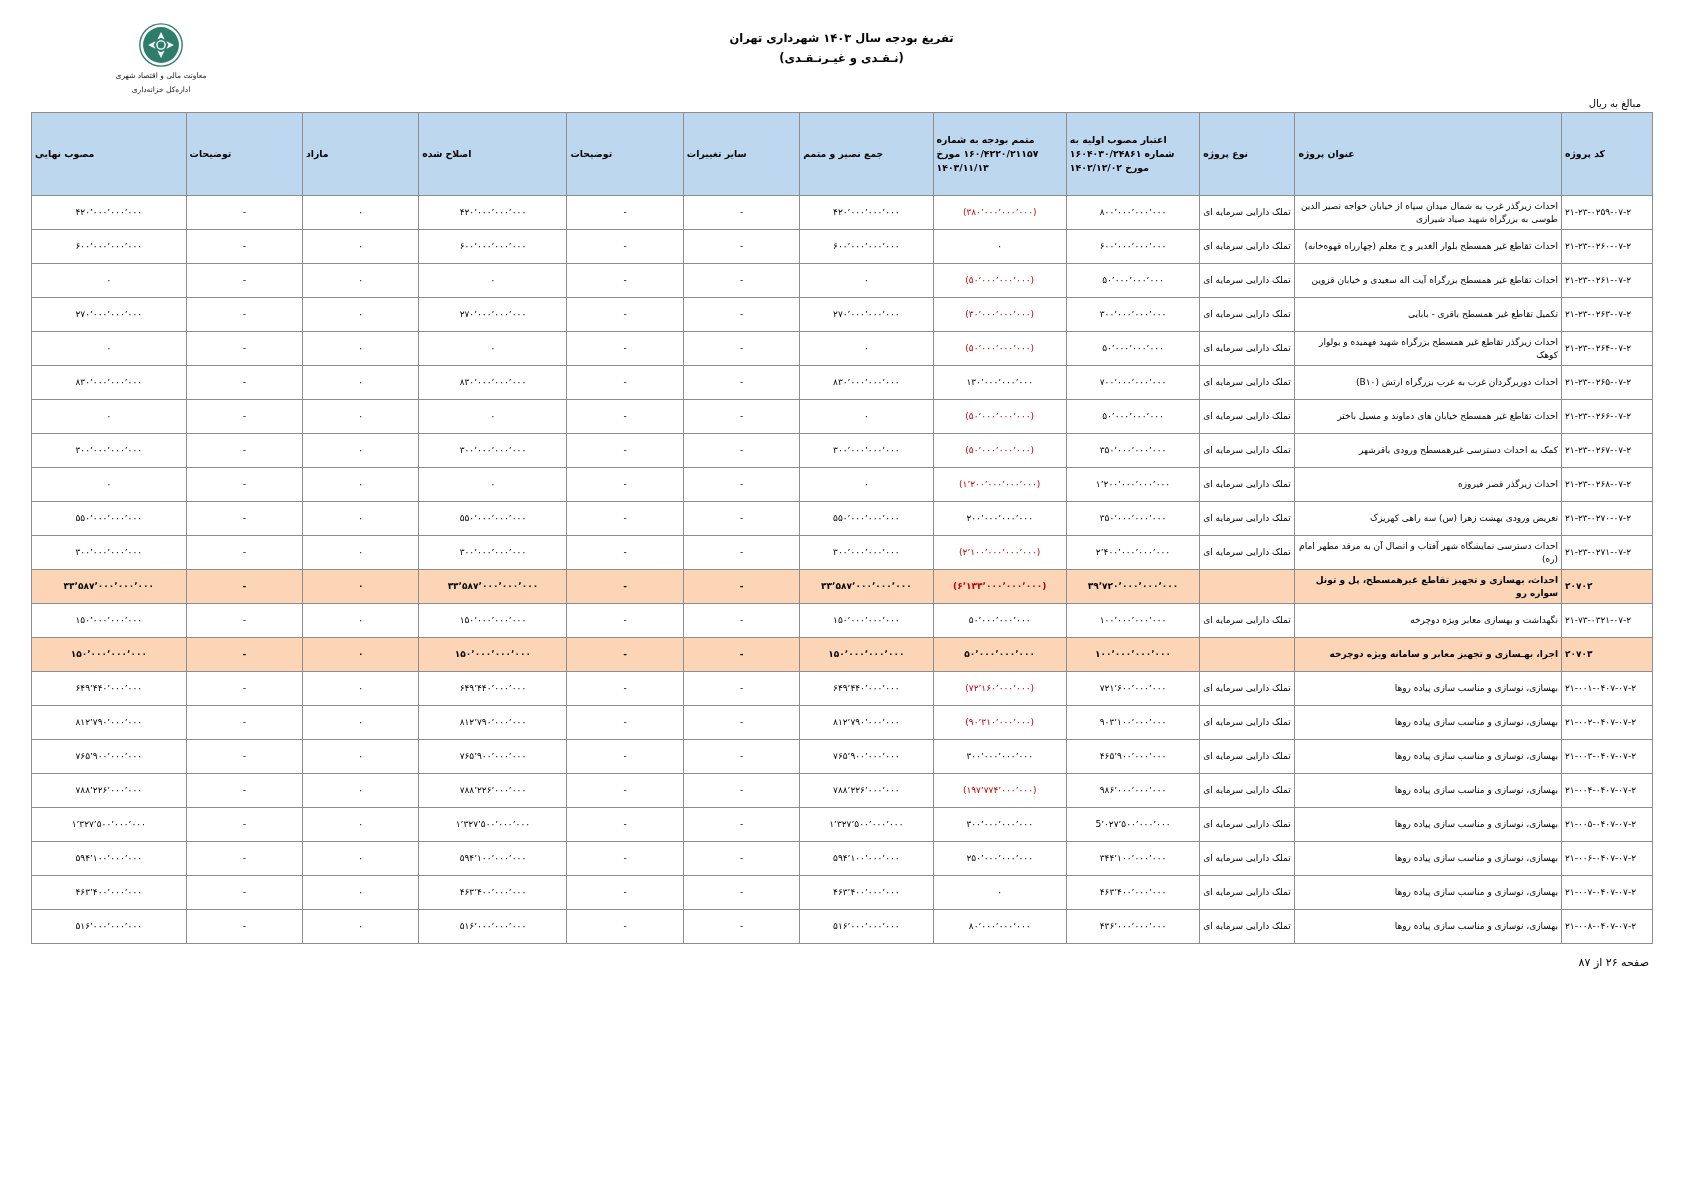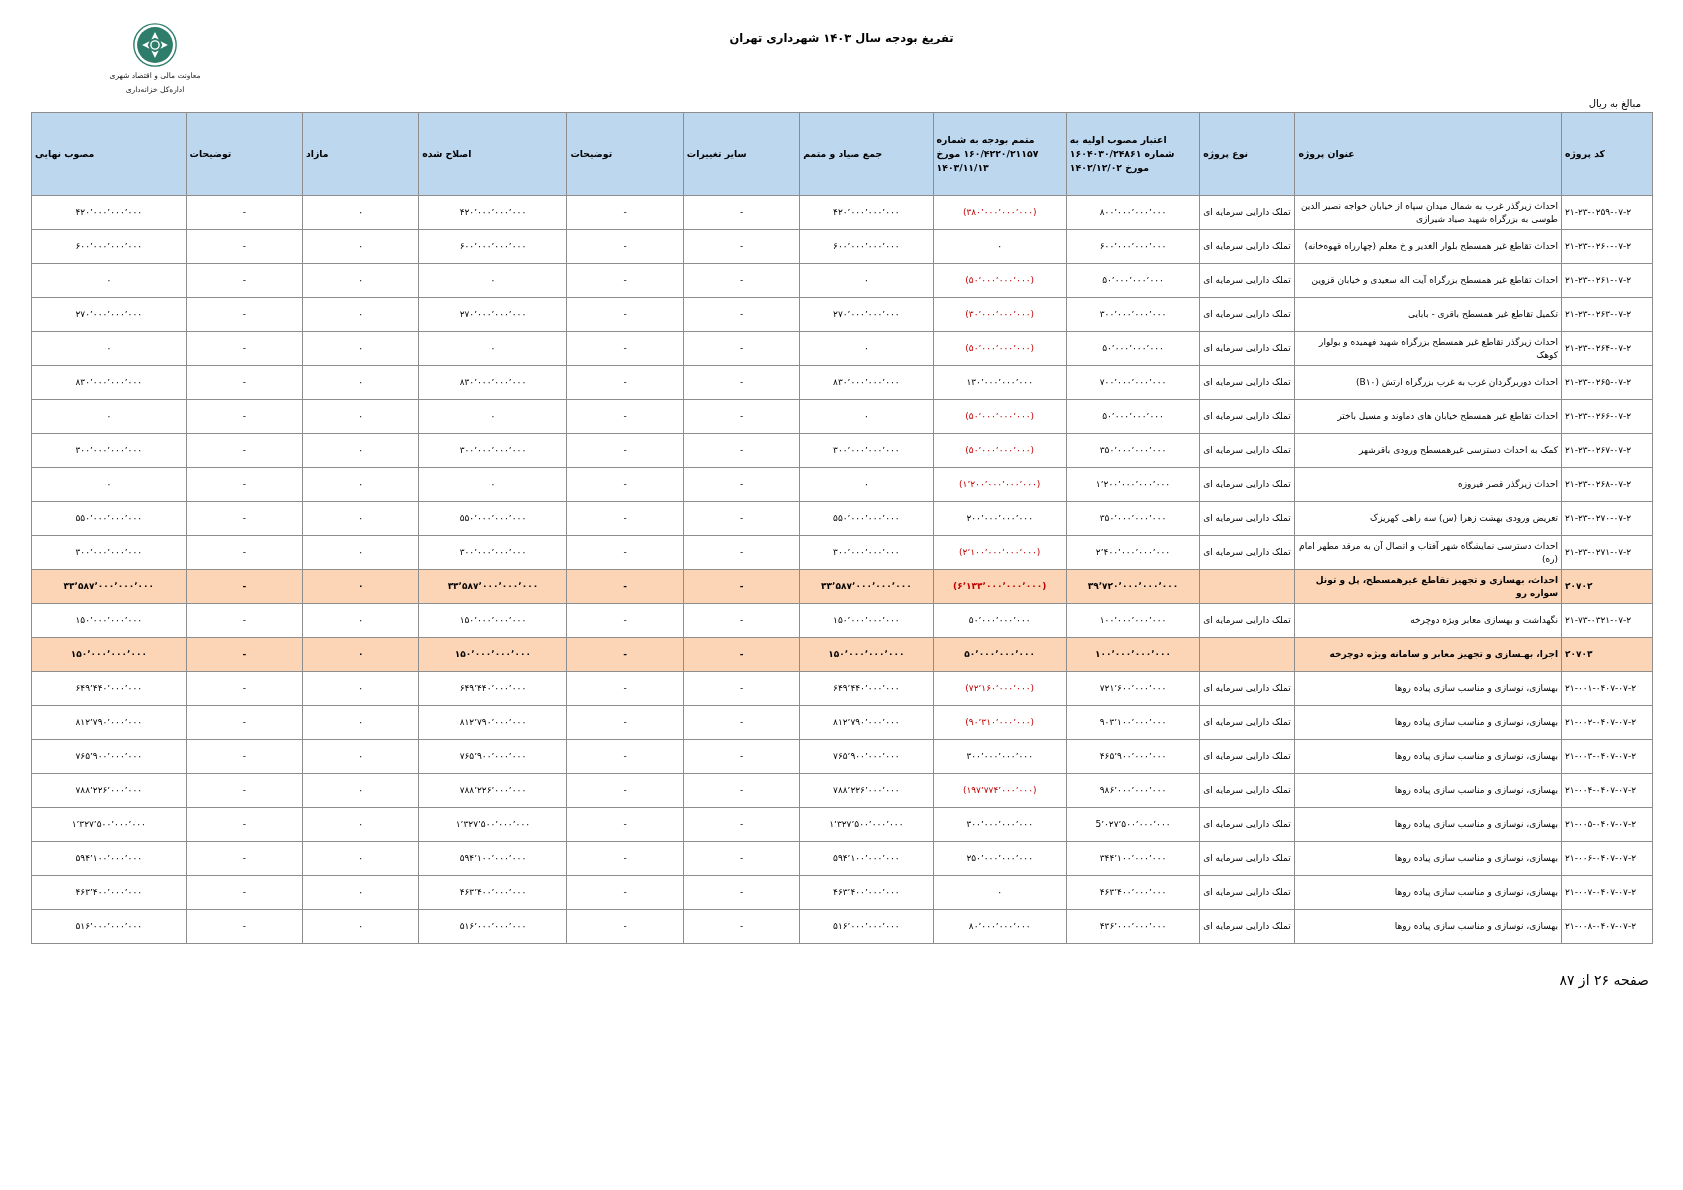--- a/index.html
+++ b/index.html
@@ -33,21 +33,21 @@
   }
   .header-titles div {
     font-size: 11.5px;
     font-weight: bold;
     line-height: 20px;
     letter-spacing: 0;
   }
   .logo-block {
     position: absolute;
     top: 4px;
-    left: 20px;
+    left: 26px;
     width: 210px;
     text-align: center;
   }
   .logo-mark {
     width: 46px;
     height: 46px;
     margin: 0 auto;
     display: block;
   }
   .logo-cap {
@@ -107,22 +107,22 @@
     white-space: nowrap;
   }
   tr.highlight td {
     background: #fbd5b5;
     font-weight: bold;
   }
   tr.body-row td {
     height: 29px;
   }
   .footer {
-    margin-top: 28px;
-    font-size: 14px;
+    margin-top: 12px;
+    font-size: 11px;
     text-align: right;
     padding-right: 4px;
   }
   
   col.c-code   { width: 86px; }
   col.c-title  { width: 252px; }
   col.c-type   { width: 90px; }
   col.c-init   { width: 126px; }
   col.c-motamem{ width: 126px; }
   col.c-sum    { width: 126px; }
@@ -149,20 +149,21 @@
           <path d="M22 50 L38 42 L34 50 L38 58 Z"></path>
           <path d="M78 50 L62 58 L66 50 L62 42 Z"></path>
           <circle cx="50" cy="50" r="9" fill="none" stroke="#ffffff" stroke-width="3"></circle>
         </g>
       </svg>
       <div class="logo-cap">معاونت مالی و اقتصاد شهری</div>
       <div class="logo-cap">اداره‌کل خزانه‌داری</div>
     </div>
     <div class="header-titles">
       <div>تفریغ بودجه سال ۱۴۰۳ شهرداری تهران</div>
+      <div>(نـقـدی و غیـرنـقـدی)</div>
     </div>
   </div>
 
   <div class="unit-note">مبالغ به ریال</div>
 
   <table class="budget">
     <colgroup>
       <col class="c-code">
         <col class="c-title">
         <col class="c-type">
@@ -176,21 +177,21 @@
         <col class="c-desc2">
         <col class="c-final">
     </colgroup>
     <thead>
       <tr>
         <th>کد پروژه</th>
         <th>عنوان پروژه</th>
         <th>نوع پروژه</th>
         <th>اعتبار مصوب اولیه به شماره ۱۶۰۴۰۳۰/۲۴۸۶۱ مورخ ۱۴۰۲/۱۲/۰۲</th>
         <th>متمم بودجه به شماره ۱۶۰/۴۲۲۰/۲۱۱۵۷ مورخ ۱۴۰۳/۱۱/۱۳</th>
-        <th>جمع صیاد و متمم</th>
+        <th>جمع نصیر و متمم</th>
         <th>سایر تغییرات</th>
         <th>توضیحات</th>
         <th>اصلاح شده</th>
         <th>مازاد</th>
         <th>توضیحات</th>
         <th>مصوب نهایی</th>
       </tr>
     </thead>
     <tbody id="table-body">
         <tr class="body-row">

